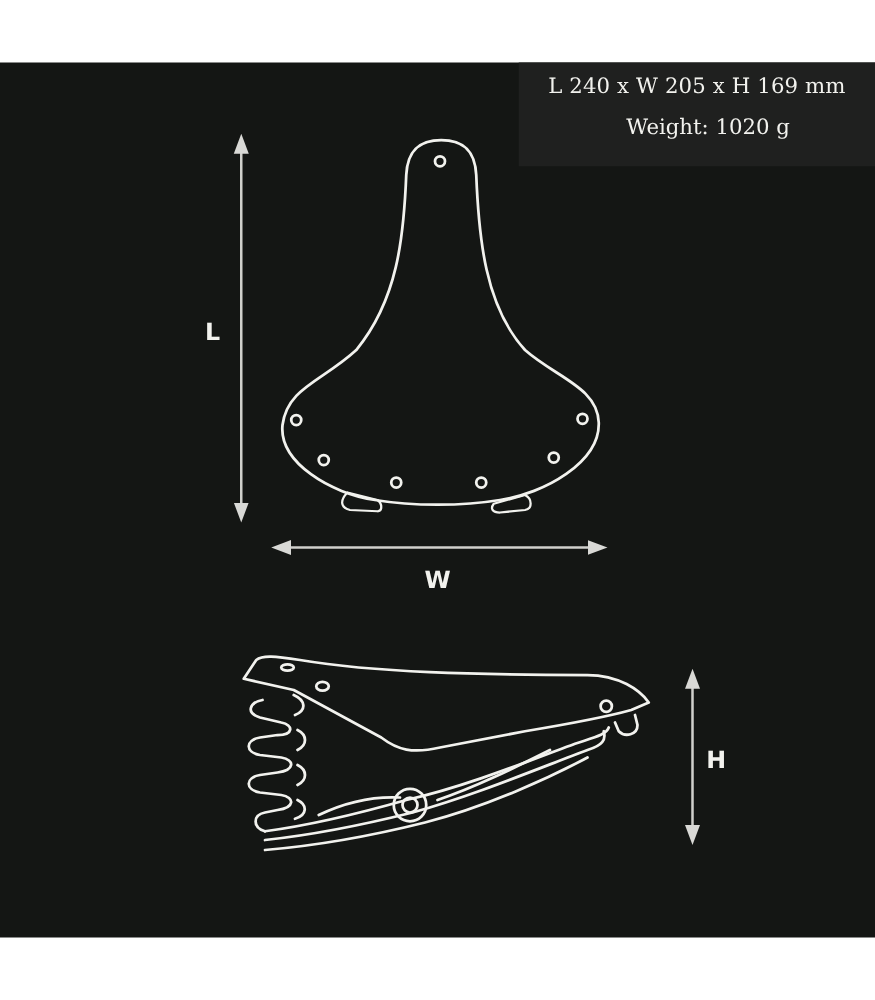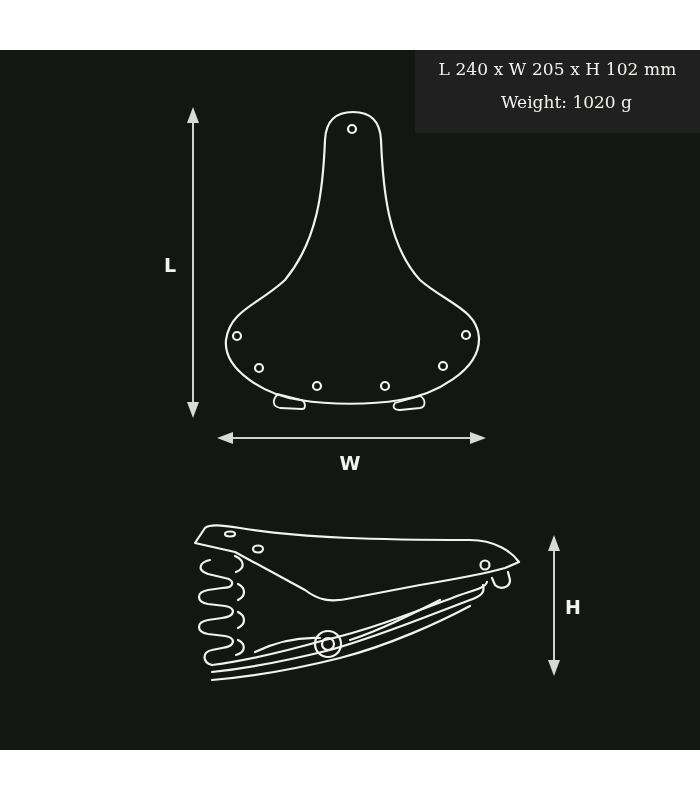--- a/index.html
+++ b/index.html
@@ -23,21 +23,21 @@
       font-weight: bold;
       fill: #f2f2ee;
       font-size: 19px;
     }
   </style>
 </head>
 <body>
 
 <div class="panel">
   <div class="info-box">
-    <div class="info-line1">L 240 x W 205 x H 102 mm</div>
+    <div class="info-line1">L 240 x W 205 x H 169 mm</div>
     <div class="info-line2">Weight: 1020 g</div>
   </div>
 </div>
 
 <svg class="drawing" viewBox="0 0 700 800">
   <defs>
     <marker id="arrowhead" markerWidth="8" markerHeight="8" refX="4" refY="4" orient="auto-start-reverse">
       <path d="M0,1 L8,4 L0,7 Z" fill="#d9d9d6"></path>
     </marker>
   </defs>

